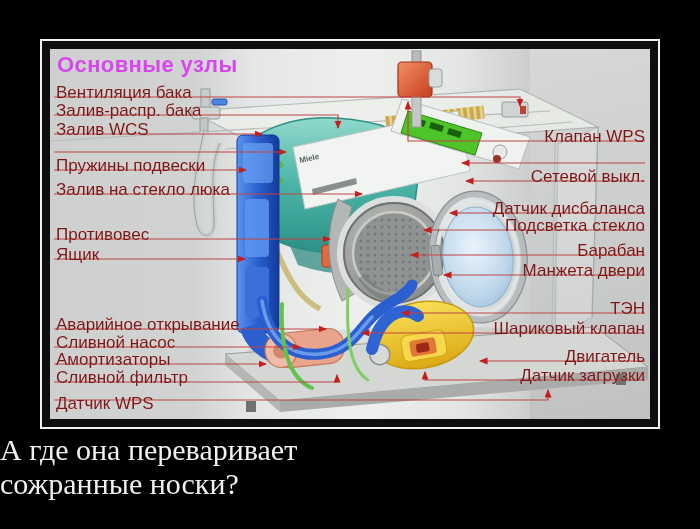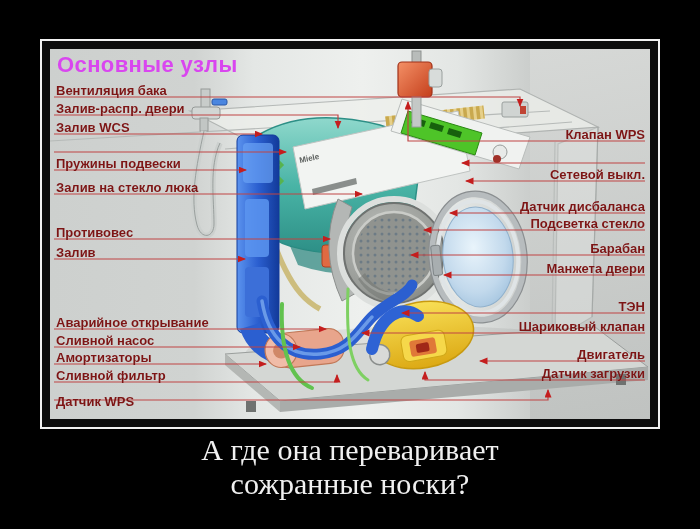--- a/index.html
+++ b/index.html
@@ -18,29 +18,29 @@
     position:relative;width:600px;height:370px;overflow:hidden;
     background:linear-gradient(90deg,#cbcec c 0%,#cdd0ce 24%,#e2e5e3 32%,#eef0ee 50%,#e6e9e7 66%,#c9ccca 80%,#c2c5c3 100%);
   }
   .machine-svg{position:absolute;left:0;top:0;z-index:1;}
   .ttl{
     position:absolute;left:7px;top:3px;z-index:3;
     font-weight:bold;font-size:22px;letter-spacing:.4px;color:#d946ef;
   }
   .lbl{
     position:absolute;z-index:3;white-space:nowrap;
-    font-weight:bold;font-size:13px;color:#7c1515;
+    font-weight:normal;font-size:17px;color:#7c1515;
     text-shadow:0 0 1px rgba(255,255,255,.35);
   }
   .lbl.r{right:5px;text-align:left;}
   .lbl.l{left:6px;}
   
   .caption{
     position:absolute;left:0;top:433px;width:700px;z-index:2;
-    text-align:center;color:#f0f0f0;
+    text-align:left;color:#f0f0f0;
     font-family:"Liberation Serif",serif;
     font-size:30px;line-height:34px;font-weight:normal;
   }
 </style>
 </head>
 <body>
 
 <div class="frame">
   <div class="diagram">
 
@@ -247,26 +247,26 @@
         <polyline points="595,264 352,264" marker-end="url(#arr)"></polyline>
         <polyline points="595,284 312,284" marker-end="url(#arr)"></polyline>
         <polyline points="595,312 430,312" marker-end="url(#arr)"></polyline>
         <polyline points="595,331 375,331 375,323" marker-end="url(#arr)"></polyline>
       </g>
     </svg>
 
     <div class="ttl">Основные узлы</div>
 
     <div class="lbl l" style="top:34px">Вентиляция бака</div>
-    <div class="lbl l" style="top:52px">Залив-распр. двери</div>
+    <div class="lbl l" style="top:52px">Залив-распр. бака</div>
     <div class="lbl l" style="top:71px">Залив WCS</div>
     <div class="lbl l" style="top:131px">Залив на стекло люка</div>
     <div class="lbl l" style="top:107px">Пружины подвески</div>
     <div class="lbl l" style="top:176px">Противовес</div>
-    <div class="lbl l" style="top:196px">Залив</div>
+    <div class="lbl l" style="top:196px">Ящик</div>
     <div class="lbl l" style="top:266px">Аварийное открывание</div>
     <div class="lbl l" style="top:284px">Сливной насос</div>
     <div class="lbl l" style="top:301px">Амортизаторы</div>
     <div class="lbl l" style="top:319px">Сливной фильтр</div>
     <div class="lbl l" style="top:345px">Датчик WPS</div>
 
     <div class="lbl r" style="top:78px">Клапан WPS</div>
     <div class="lbl r" style="top:118px">Сетевой выкл.</div>
     <div class="lbl r" style="top:150px">Датчик дисбаланса</div>
     <div class="lbl r" style="top:167px">Подсветка стекло</div>

